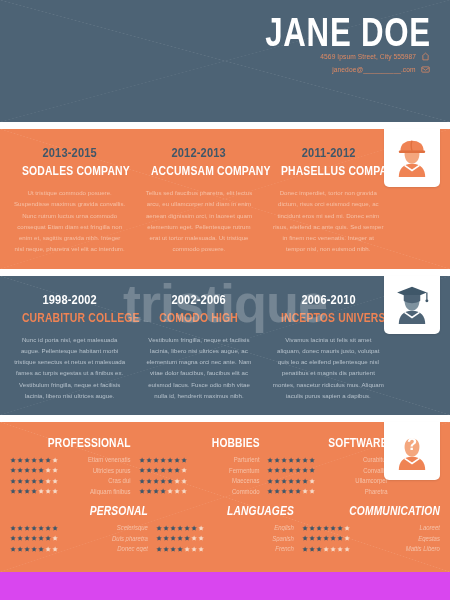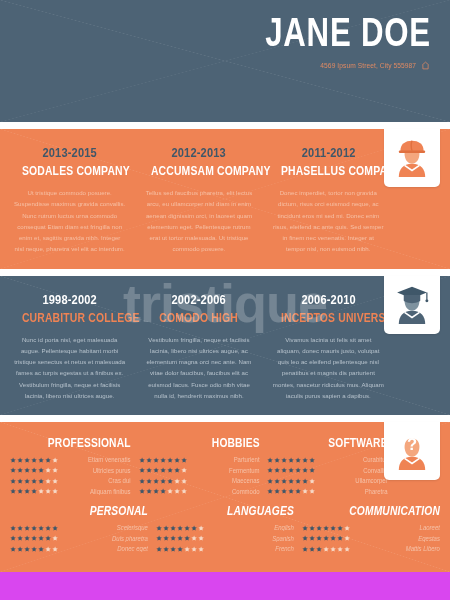--- a/index.html
+++ b/index.html
@@ -28,21 +28,21 @@
 
   
   .header { height: 122px; padding: 12px 16px 0 0; text-align: right; }
   .name {
     font-size: 40px; line-height: 1;
     font-weight: bold; color: #ffffff;
     letter-spacing: 1px;
     transform: scaleX(0.78); transform-origin: right center;
     padding-right: 4px;
   }
-  .contacts { margin-top: 9px; padding-right: 4px; }
+  .contacts { padding-right: 4px; }
   .contact-row {
     display: flex; align-items: center; justify-content: flex-end;
     gap: 5px; margin-bottom: 3.5px;
     font-size: 7.2px; color: #e08a63; letter-spacing: 0.1px;
   }
   .contact-row .ctext { transform: scaleX(0.92); transform-origin: right center; white-space: nowrap; }
   .cicon { width: 9px; height: 9px; flex: 0 0 9px; display: block; }
   .cicon svg { width: 9px; height: 9px; display: block; }
 
   
@@ -133,20 +133,29 @@
         <span class="ctext">4569 Ipsum Street, City 555987</span>
         <span class="cicon">
           <svg viewBox="0 0 24 24" fill="none" stroke="#e08a63" stroke-width="2">
             <path d="M3 11 L12 3 L21 11"></path>
               <path d="M5 11 V21 H19 V11"></path>
           </svg>
         </span>
       </div>
 
 
+      <div class="contact-row">
+        <span class="ctext">janedoe@__________.com</span>
+        <span class="cicon">
+          <svg viewBox="0 0 24 24" fill="none" stroke="#e08a63" stroke-width="2">
+            <rect x="2" y="5" width="20" height="14" rx="2"></rect>
+              <path d="M2 7 L12 14 L22 7"></path>
+          </svg>
+        </span>
+      </div>
 
 
     </div>
   </div>
 
   <div class="gap"></div>
 
   <div class="band band-orange section work">
     <div class="badge">
       <span>

